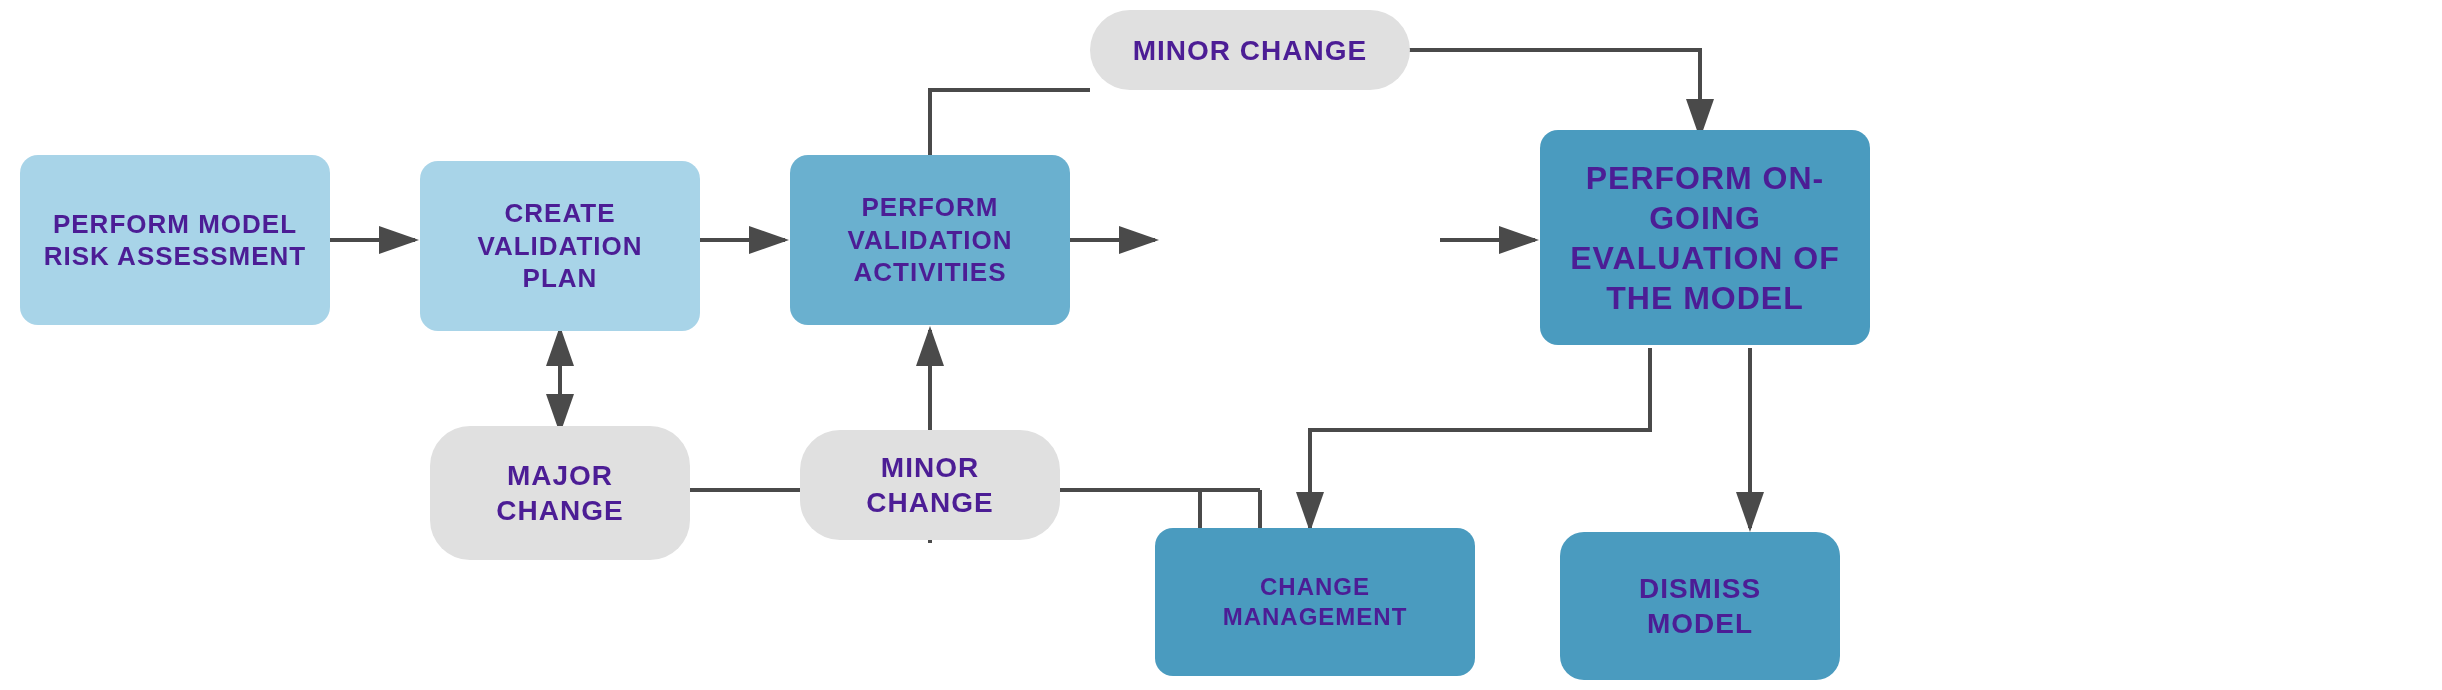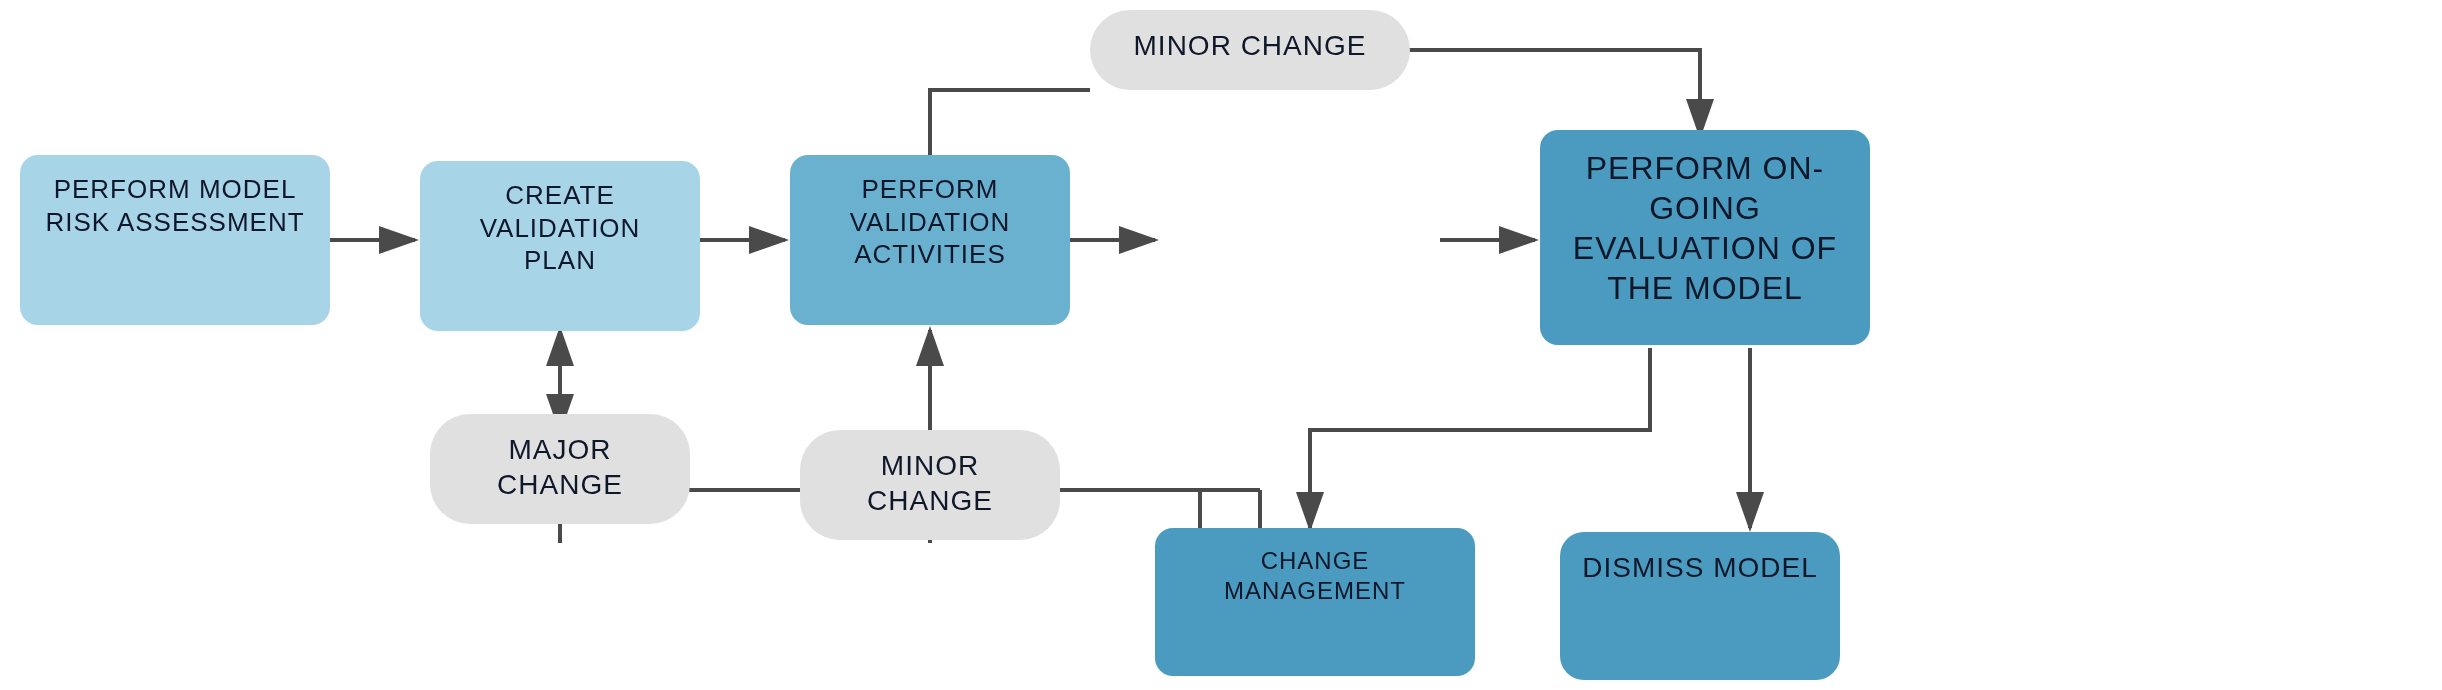--- a/index.html
+++ b/index.html
@@ -13,28 +13,28 @@
     }
     .diagram-container {
       position: relative;
       width: 2442px;
       height: 690px;
     }
     .node {
       position: absolute;
       border-radius: 18px;
       display: flex;
-      align-items: flex-start;
+      align-items: center;
       justify-content: center;
       text-align: center;
-      font-weight: 400;
+      font-weight: 700;
       font-size: 28px;
       letter-spacing: 1px;
       line-height: 1.25;
-      color: #0f172a;
+      color: #4c1d95;
       padding: 18px 22px;
     }
     .node-blue-light {
       background: #a8d4e8;
       border: none;
     }
     .node-blue-mid {
       background: #6ab0cf;
       border: none;
     }
@@ -112,21 +112,21 @@
 
 
   <div class="node node-blue-dark" style="left:1540px; top:130px; width:330px; height:215px; font-size:32px;">
     <span>PERFORM ON-GOING EVALUATION OF THE MODEL</span>
   </div>
 
   <div class="node node-gray" style="left:1090px; top:10px; width:320px; height:80px; font-size:28px; border-radius:40px;">
     <span>MINOR CHANGE</span>
   </div>
 
-  <div class="node node-gray" style="left:430px; top:414px; width:260px; height:110px; font-size:28px; border-radius:40px;">
+  <div class="node node-gray" style="left:430px; top:426px; width:260px; height:134px; font-size:28px; border-radius:40px;">
     <span>MAJOR CHANGE</span>
   </div>
 
   <div class="node node-gray" style="left:800px; top:430px; width:260px; height:110px; font-size:28px; border-radius:40px;">
     <span>MINOR CHANGE</span>
   </div>
 
   <div class="node node-blue-dark" style="left:1155px; top:528px; width:320px; height:148px; font-size:24px;">
     <span>CHANGE MANAGEMENT</span>
   </div>

